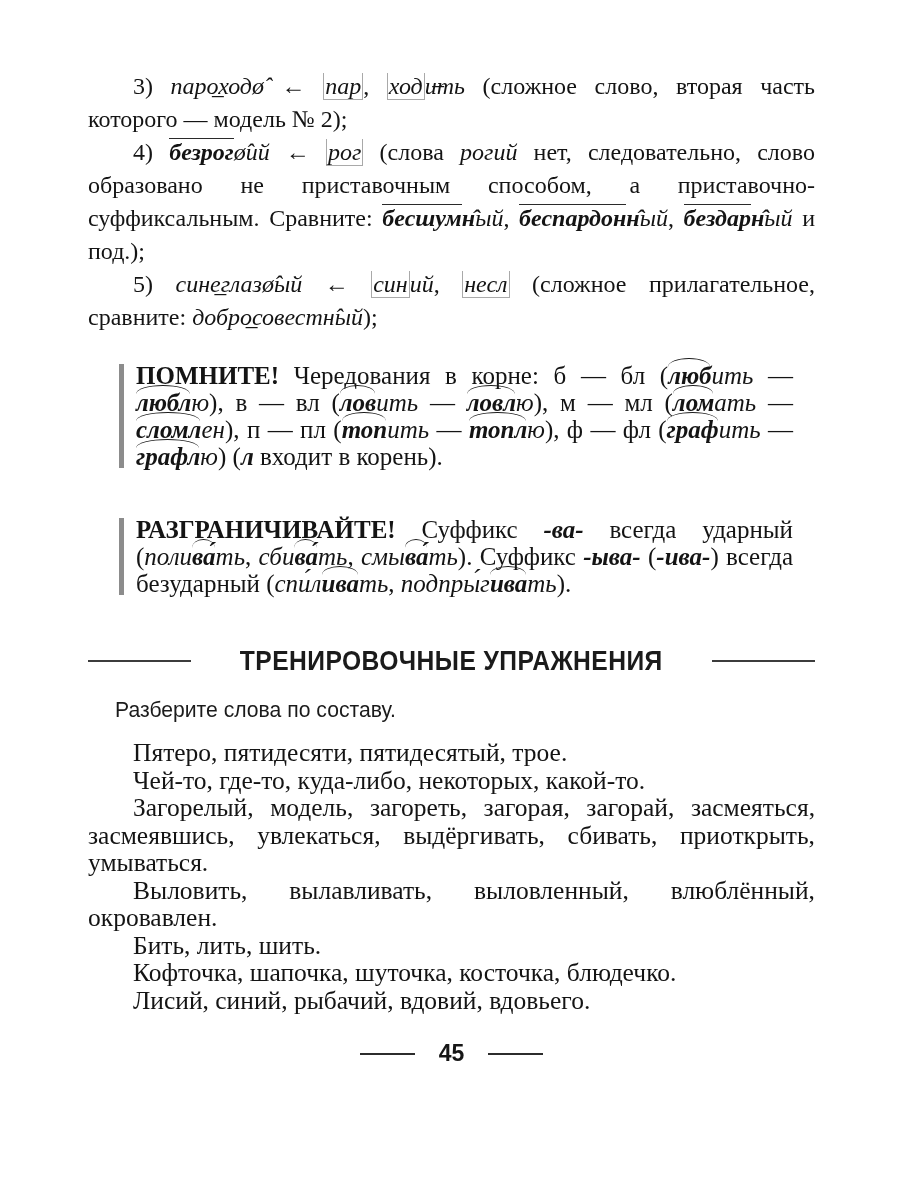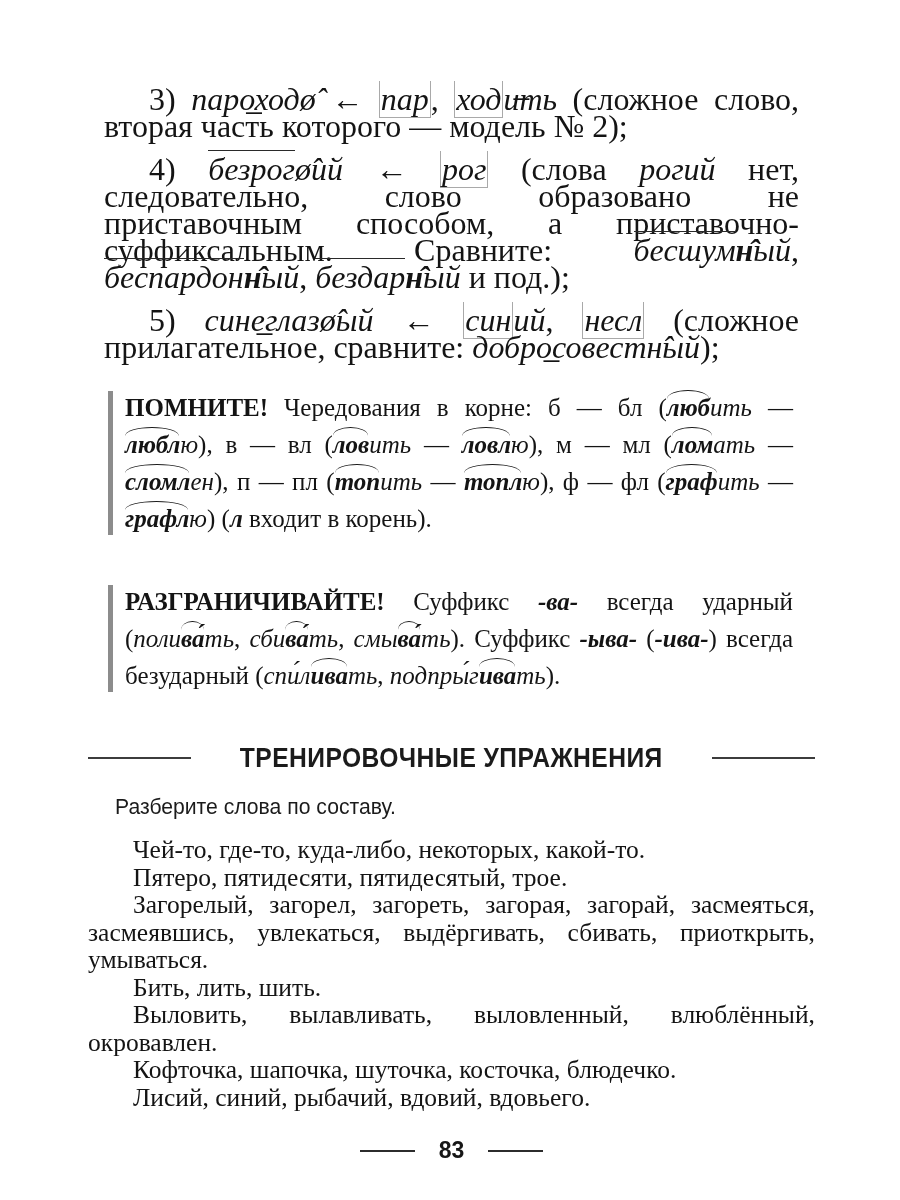--- a/index.html
+++ b/index.html
@@ -7,49 +7,49 @@
     width: 900px; height: 1200px;
     background: #ffffff;
     color: #141414;
     font-family: "Liberation Serif", serif;
     overflow: hidden;
   }
   .page { padding: 70px 85px 0 88px; }
 
   
   .item {
-    margin: 16px;
-    font-size: 32px;
-    line-height: 27px;
+    margin: 0;
+    font-size: 24px;
+    line-height: 33px;
     text-align: justify;
     text-indent: 45px;
   }
 
   
   .i  { font-style: italic; }
   .b  { font-weight: bold; }
   .bi { font-weight: bold; font-style: italic; }
-  .ovl { border-top: 1.5px solid #2a2a2a; }
+  .ovl { border-top: 1.5px solid #2a2a2a; font-weight: bold; }
   .ubox { border: 1.2px solid #a9a9a9; border-top: none; padding: 0 1px; }
   .arc { position: relative; }
   .arc::before {
     content: "";
     position: absolute;
     left: 0; right: 1px; top: -4px; height: 8px;
     border-top: 1.8px solid #1c1c1c;
     border-radius: 50% 50% 0 0 / 100% 100% 0 0;
   }
 
   
   .note {
     position: relative;
-    margin: 26px 20px 0 20px;
+    margin: 26px 20px 0 31px;
     padding: 2px 2px 2px 17px;
     font-size: 25px;
-    line-height: 37px;
+    line-height: 27px;
     text-align: justify;
   }
   .note + .note { margin-top: 42px; }
   .note-bar {
     position: absolute;
     left: 0; top: 4px; bottom: 4px;
     width: 5px;
     background: #8c8c8c;
   }
   .note-text { margin: 0; }
@@ -136,28 +136,28 @@
 
   <div class="section-header">
     <span class="rule"></span>
     <h2 class="section-title">ТРЕНИРОВОЧНЫЕ УПРАЖНЕНИЯ</h2>
     <span class="rule"></span>
   </div>
 
   <p class="instruction">Разберите слова по составу.</p>
 
   <div class="exercise">
+    <p class="ex">Пятеро, пятидесяти, пятидесятый, трое.</p>
     <p class="ex">Чей-то, где-то, куда-либо, некоторых, какой-то.</p>
-    <p class="ex">Пятеро, пятидесяти, пятидесятый, трое.</p>
-    <p class="ex">Загорелый, загорел, загореть, загорая, загорай, засмеяться, засмеявшись, увлекаться, выдёргивать, сбивать, приоткрыть, умываться.</p>
+    <p class="ex">Загорелый, модель, загореть, загорая, загорай, засмеяться, засмеявшись, увлекаться, выдёргивать, сбивать, приоткрыть, умываться.</p>
+    <p class="ex">Выловить, вылавливать, выловленный, влюблённый, окровавлен.</p>
     <p class="ex">Бить, лить, шить.</p>
-    <p class="ex">Выловить, вылавливать, выловленный, влюблённый, окровавлен.</p>
     <p class="ex">Кофточка, шапочка, шуточка, косточка, блюдечко.</p>
     <p class="ex">Лисий, синий, рыбачий, вдовий, вдовьего.</p>
   </div>
 
   <footer class="pageno">
     <span class="rule"></span>
-    <span class="num">83</span>
+    <span class="num">45</span>
     <span class="rule"></span>
   </footer>
 
 </div>
 
 </body></html>

